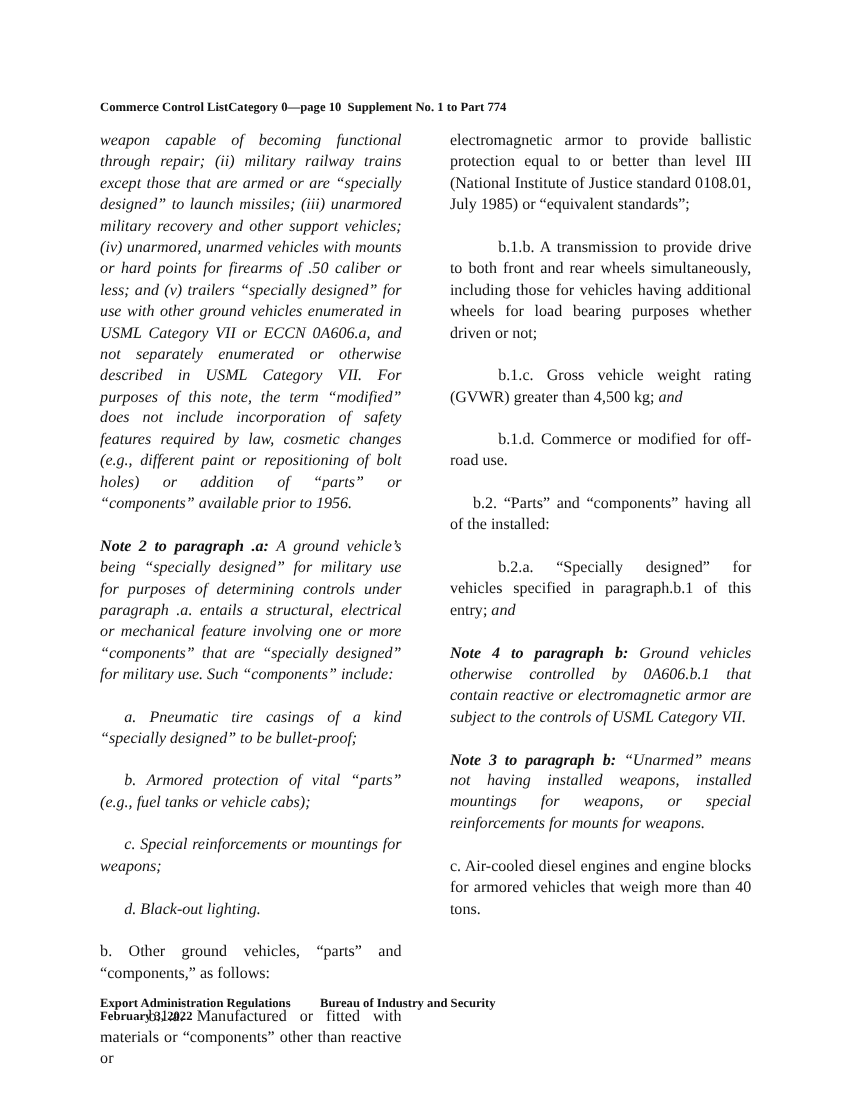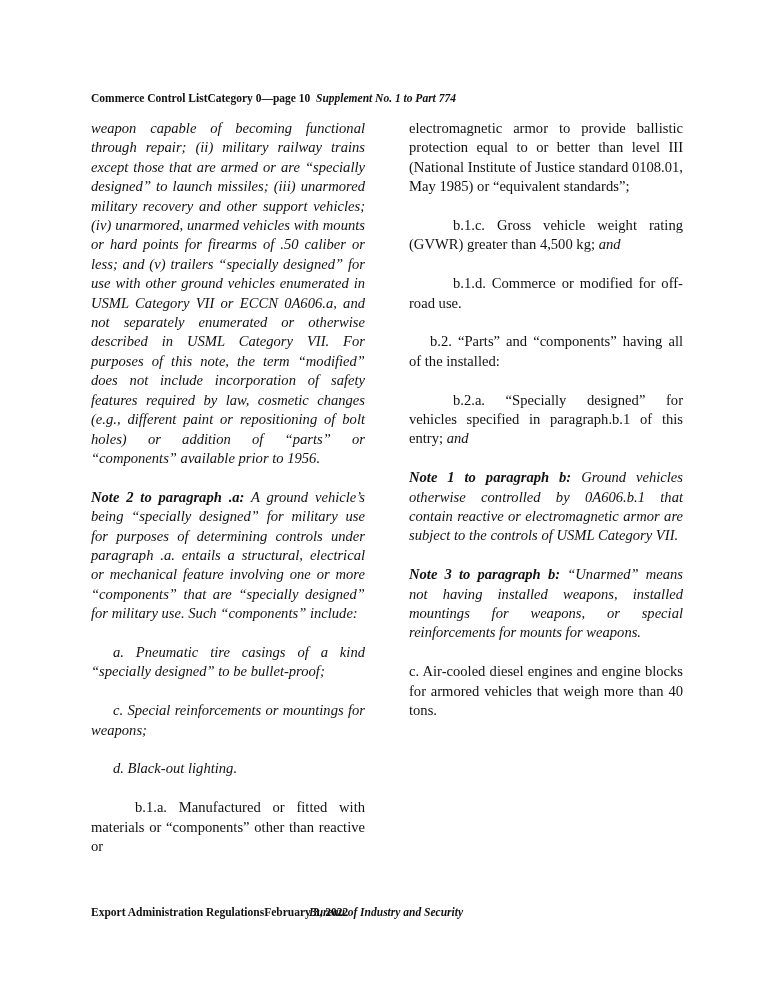--- a/index.html
+++ b/index.html
@@ -1,23 +1,23 @@
 <!DOCTYPE html>
 <html><head>
 <meta charset="utf-8">
 <style>
   html, body { margin: 0; padding: 0; background: #ffffff; }
   body { width: 773px; height: 1000px; position: relative; overflow: hidden;
          font-family: "Liberation Serif", "DejaVu Serif", serif; color: #111; }
   .header, .footer { position: absolute; left: 91px; width: 592px; font-weight: bold;
          font-size: 11.5px; display: flex; justify-content: flex-start; }
   .header { top: 92px; }
-  .footer { top: 906px; }
-  .header .mid { position: absolute; left: 225px; font-style: italic; }
-  .footer .mid { position: absolute; left: 218px; font-style: italic; }
+  .footer { top: 906px; flex-direction: column; }
+  .header .mid { position: absolute; left: 225px; }
+  .footer .mid { position: absolute; left: 200px; }
   .col { position: absolute; top: 119px; width: 274px; font-size: 14.6px;
          line-height: 19.4px; text-align: justify; }
   .col.left { left: 91px; }
   .col.right { left: 409px; }
   p { margin: 0 0 19.4px 0; }
   .i { font-style: italic; }
   .b { font-weight: bold; }
   .ind1 { text-indent: 22px; font-style: italic; }
   .ind1s { text-indent: 21px; }
   .ind2 { text-indent: 44px; }
@@ -28,32 +28,35 @@
 <div class="header">
   <span>Commerce Control List</span>
   <span class="mid">Supplement No. 1 to Part 774</span>
   <span>Category 0—page  10</span>
 </div>
 
 <div class="col left">
   <p class="i">weapon capable of becoming functional through repair; (ii) military railway trains except those that are armed or are “specially designed” to launch missiles; (iii) unarmored military recovery and other support vehicles; (iv) unarmored, unarmed vehicles with mounts or hard points for firearms of .50 caliber or less; and (v) trailers “specially designed” for use with other ground vehicles enumerated in USML Category VII or ECCN 0A606.a, and not separately enumerated or otherwise described in USML Category VII. For purposes of this note, the term “modified” does not include incorporation of safety features required by law, cosmetic changes (e.g., different paint or repositioning of bolt holes) or addition of “parts” or “components” available prior to 1956.</p>
   <p class="i"><span class="b">Note 2 to paragraph .a:</span><span> A ground vehicle’s being “specially designed” for military use for purposes of determining controls under paragraph .a. entails a structural, electrical or mechanical feature involving one or more “components” that are “specially designed” for military use. Such “components” include:</span></p>
   <p class="i ind1">a. Pneumatic tire casings of a kind “specially designed” to be bullet-proof;</p>
+  <p class="i ind1">b. Armored protection of vital “parts” (e.g., fuel tanks or vehicle cabs);</p>
   <p class="i ind1">c. Special reinforcements or mountings for weapons;</p>
   <p class="i ind1">d. Black-out lighting.</p>
+  <p>b. Other ground vehicles, “parts” and “components,” as follows:</p>
   <p class="ind2">b.1.a. Manufactured or fitted with materials or “components” other than reactive or</p>
 </div>
 
 <div class="col right">
-  <p>electromagnetic armor to provide ballistic protection equal to or better than level III (National Institute of Justice standard 0108.01, May 1985) or “equivalent standards”;</p>
+  <p>electromagnetic armor to provide ballistic protection equal to or better than level III (National Institute of Justice standard 0108.01, July 1985) or “equivalent standards”;</p>
+  <p class="ind2">b.1.b. A transmission to provide drive to both front and rear wheels simultaneously, including those for vehicles having additional wheels for load bearing purposes whether driven or not;</p>
   <p class="ind2"><span>b.1.c. Gross vehicle weight rating (GVWR) greater than 4,500 kg; </span><span class="i">and</span></p>
   <p class="ind2">b.1.d. Commerce or modified for off-road use.</p>
   <p class="ind1s">b.2. “Parts” and “components” having all of the installed:</p>
   <p class="ind2"><span>b.2.a. “Specially designed” for vehicles specified in paragraph.b.1 of this entry; </span><span class="i">and</span></p>
-  <p class="i"><span class="b">Note 1 to paragraph b:</span><span> Ground vehicles otherwise controlled by 0A606.b.1 that contain reactive or electromagnetic armor are subject to the controls of USML Category VII.</span></p>
+  <p class="i"><span class="b">Note 4 to paragraph b:</span><span> Ground vehicles otherwise controlled by 0A606.b.1 that contain reactive or electromagnetic armor are subject to the controls of USML Category VII.</span></p>
   <p class="i"><span class="b">Note 3 to paragraph b:</span><span> “Unarmed” means not having installed weapons, installed mountings for weapons, or special reinforcements for mounts for weapons.</span></p>
   <p>c. Air-cooled diesel engines and engine blocks for armored vehicles that weigh more than 40 tons.</p>
 
 </div>
 
 <div class="footer">
   <span>Export Administration Regulations</span>
   <span class="mid">Bureau of Industry and Security</span>
   <span>February 3, 2022</span>
 </div>

